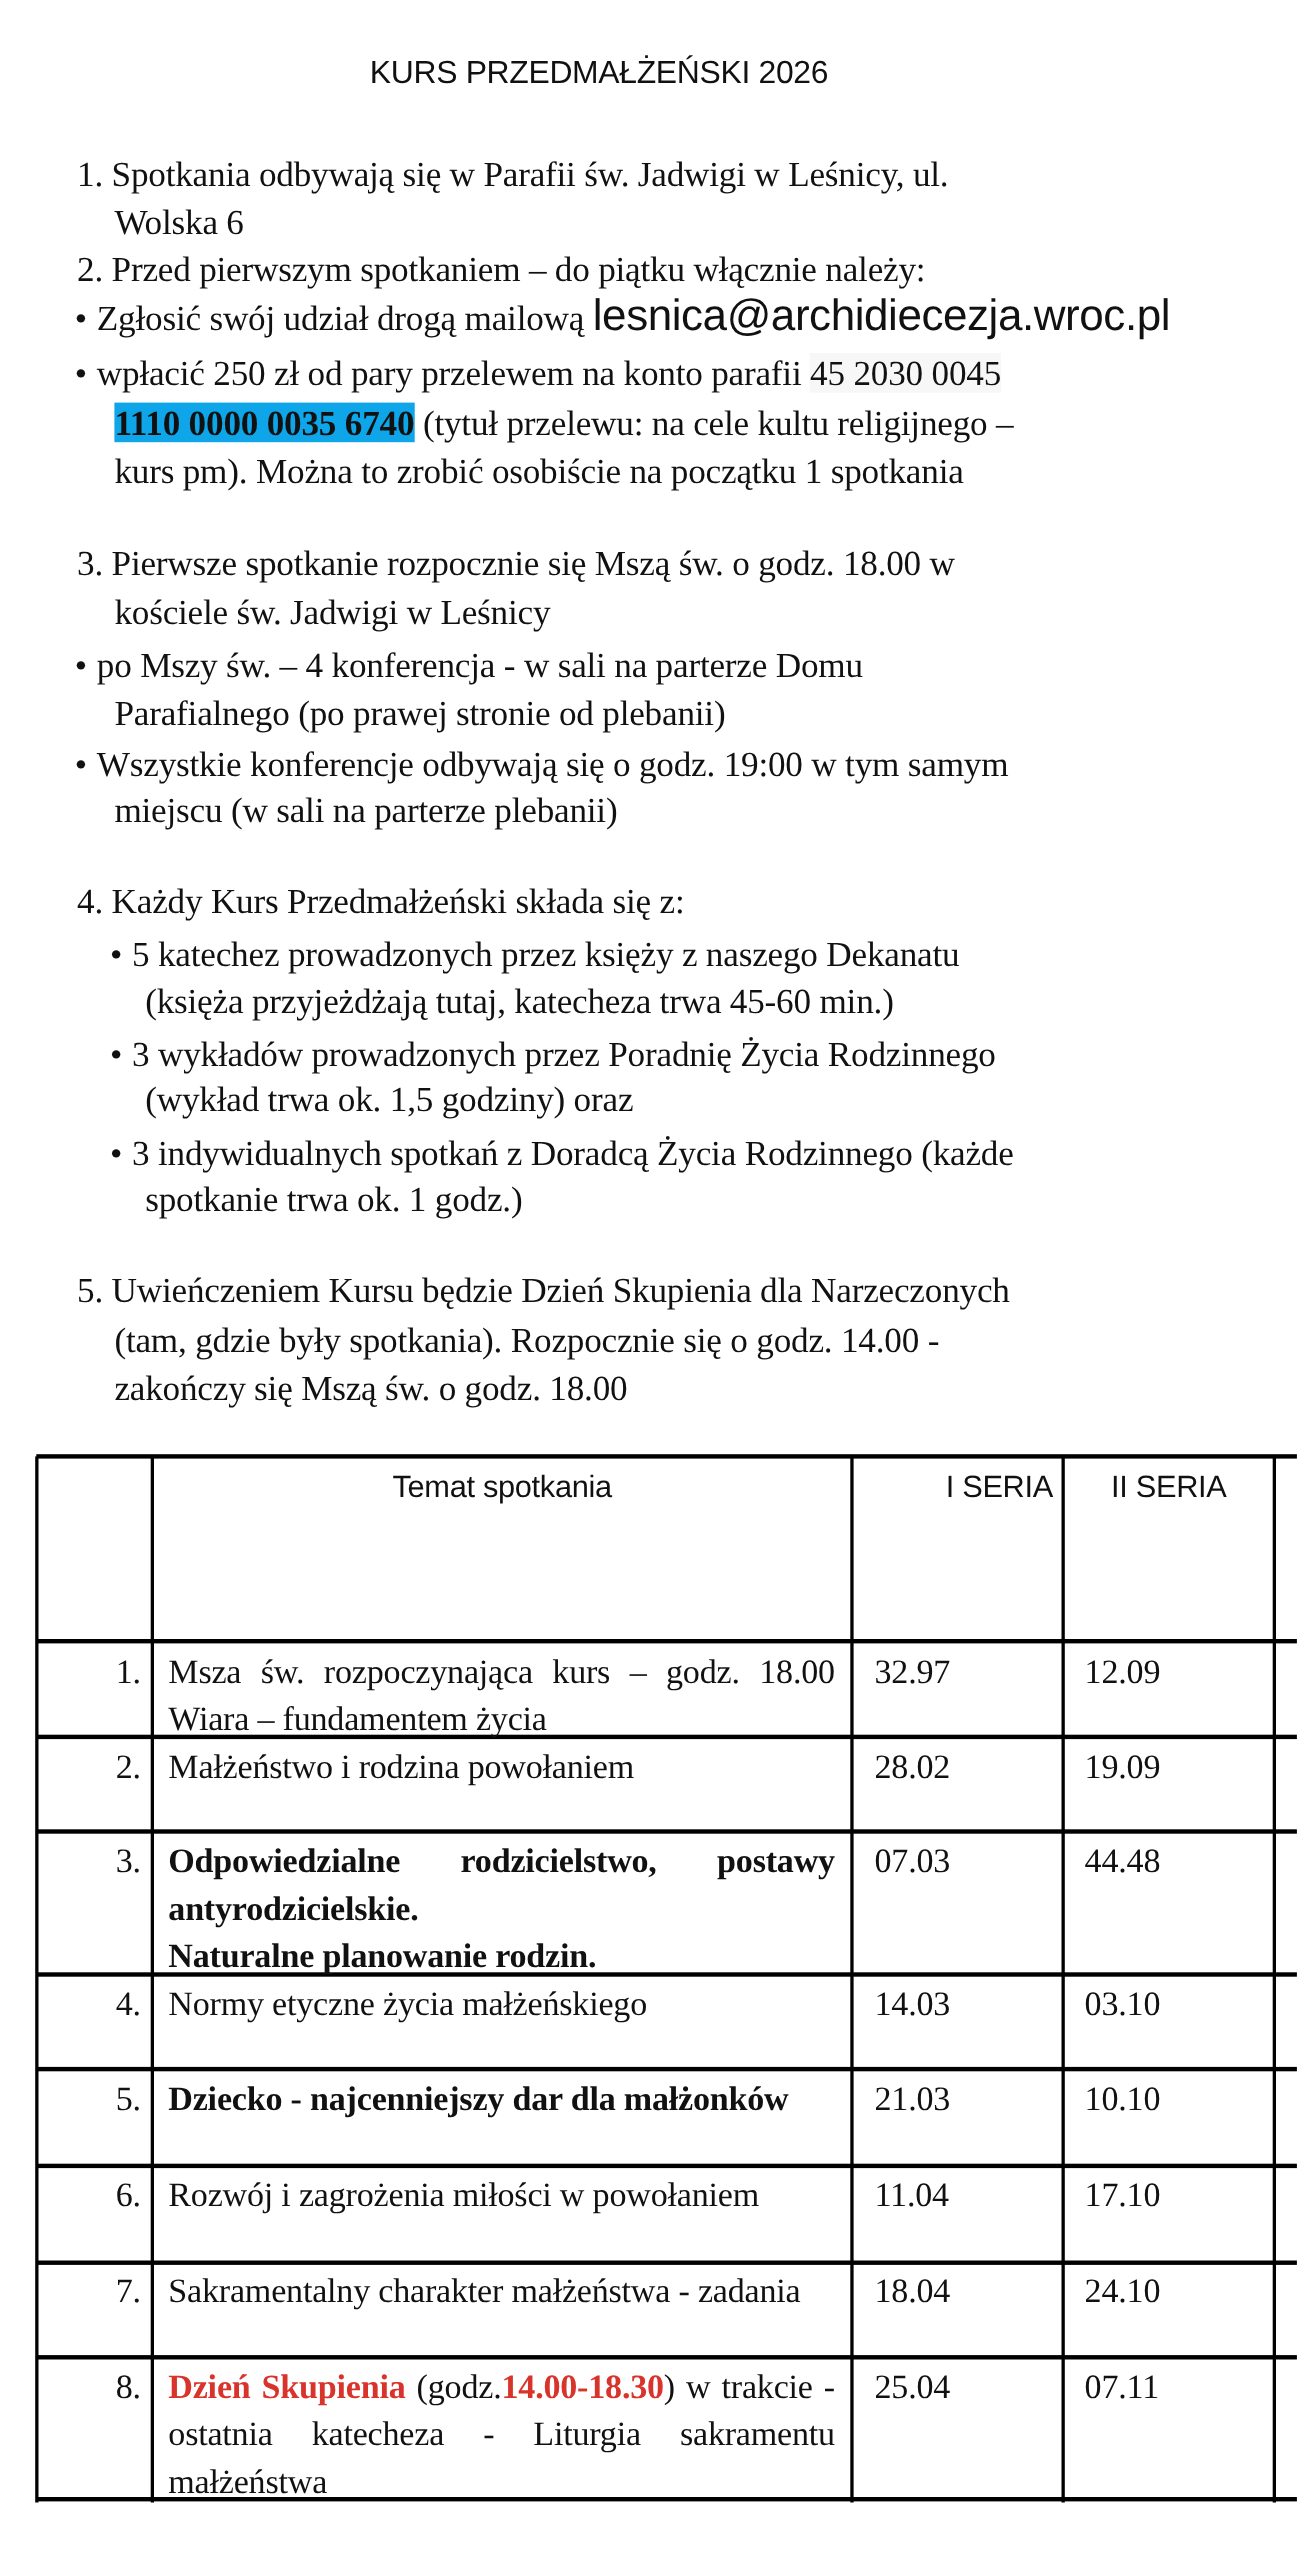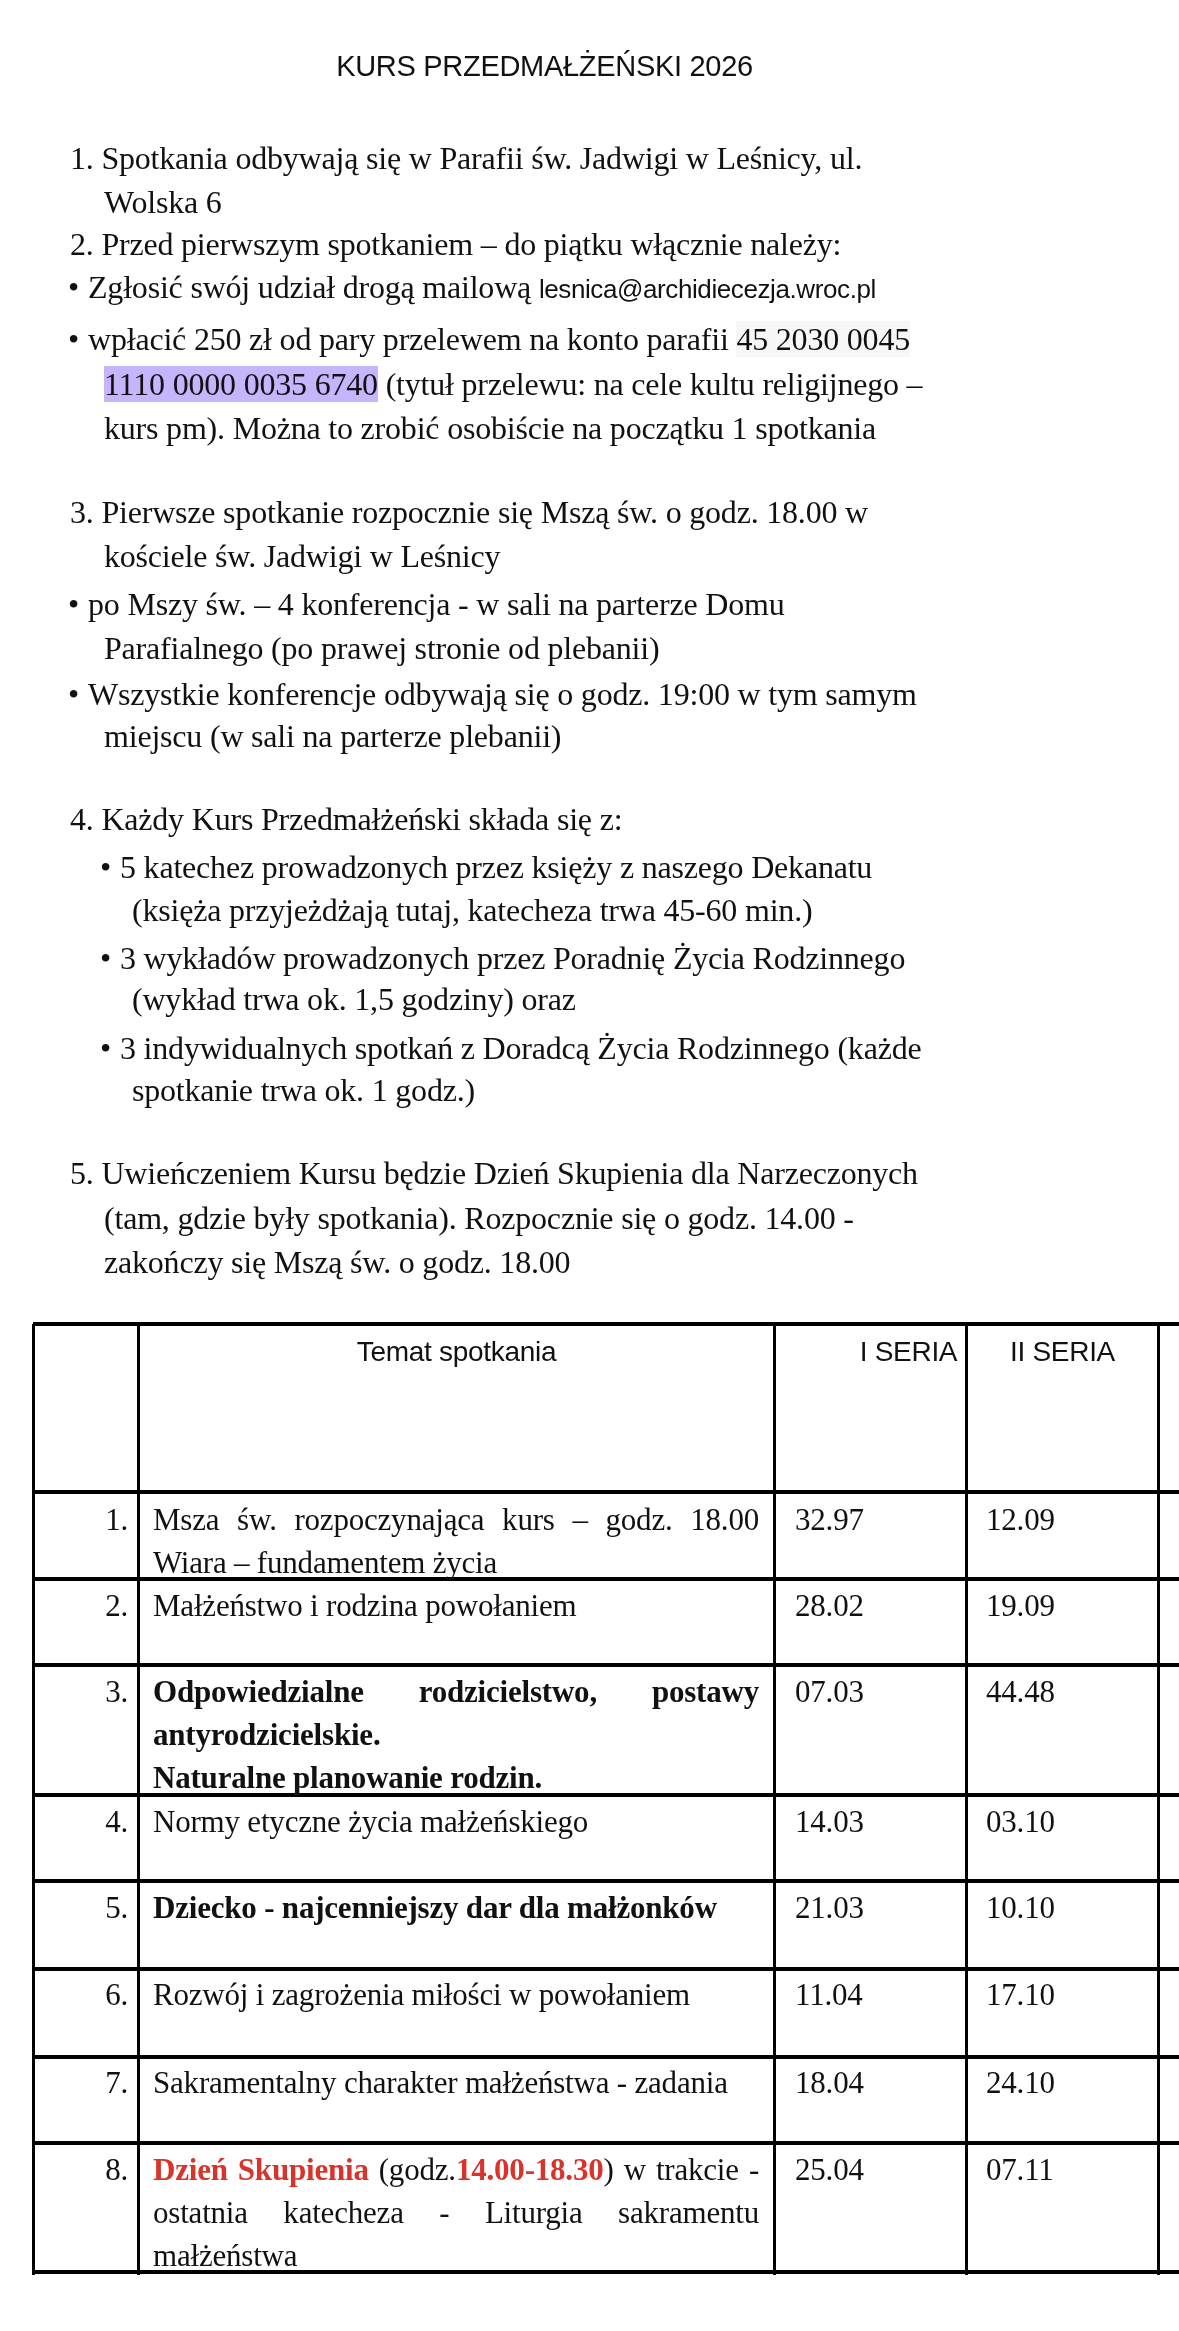--- a/index.html
+++ b/index.html
@@ -10,21 +10,21 @@
   }
   .title {
     position: absolute; left: 0; width: 1089px; top: 46px; text-align: center;
     font-family: "Liberation Sans", "DejaVu Sans", sans-serif;
     font-size: 29px; letter-spacing: -0.3px; line-height: 40px;
   }
   .line {
     position: absolute; white-space: nowrap;
     font-size: 32px; line-height: 44px; letter-spacing: -0.2px;
   }
-  .sans { font-family: "Liberation Sans", "DejaVu Sans", sans-serif; font-size: 26px; letter-spacing: -0.4px; }
+  .sans { font-family: "Liberation Sans", "DejaVu Sans", sans-serif; font-size: 40px; letter-spacing: -0.4px; }
   .hl { background: #f7f7f7; }
   .bullet { display: inline-block; width: 20px; }
   .hline { position: absolute; left: 33px; width: 1146px; height: 4px; background: #000; }
   .vline { position: absolute; width: 3px; background: #000; top: 1324px; height: 951px; }
   .cell {
     position: absolute; font-size: 31px; line-height: 43px; letter-spacing: -0.2px;
   }
   .num { text-align: right; width: 95px; left: 33px; }
   .topic { left: 153px; width: 606px; text-align: justify; }
   .topic.last-left { text-align-last: left; }
@@ -47,21 +47,21 @@
 <div class="line" style="left:104px; top:180px;">Wolska 6</div>
 
 <div class="line" style="left:70px; top:222px;">2. Przed pierwszym spotkaniem – do piątku włącznie należy:</div>
 <div class="line" style="left:68px; top:265px;">
   <span class="bullet">•</span><span>Zgłosić swój udział drogą mailową </span><span class="sans">lesnica@archidiecezja.wroc.pl</span>
 </div>
 <div class="line" style="left:68px; top:317px;">
   <span class="bullet">•</span><span>wpłacić 250 zł od pary przelewem na konto parafii </span><span class="hl" style="background: rgb(247, 247, 247);">45 2030 0045</span>
 </div>
 <div class="line" style="left:104px; top:362px;">
-  <span class="hl" style="background: #c4b5fd;">1110 0000 0035 6740</span><span> (tytuł przelewu: na cele kultu religijnego –</span>
+  <span class="hl" style="background: #0ea5e9; font-weight: bold;">1110 0000 0035 6740</span><span> (tytuł przelewu: na cele kultu religijnego –</span>
 </div>
 <div class="line" style="left:104px; top:406px;">kurs pm). Można to zrobić osobiście na początku 1 spotkania</div>
 
 <div class="line" style="left:70px; top:490px;">3. Pierwsze spotkanie rozpocznie się Mszą św. o godz. 18.00 w</div>
 <div class="line" style="left:104px; top:534px;">kościele św. Jadwigi w Leśnicy</div>
 <div class="line" style="left:68px; top:582px;">
   <span class="bullet">•</span><span>po Mszy św. – 4 konferencja - w sali na parterze Domu</span>
 </div>
 <div class="line" style="left:104px; top:626px;">Parafialnego (po prawej stronie od plebanii)</div>
 <div class="line" style="left:68px; top:672px;">

